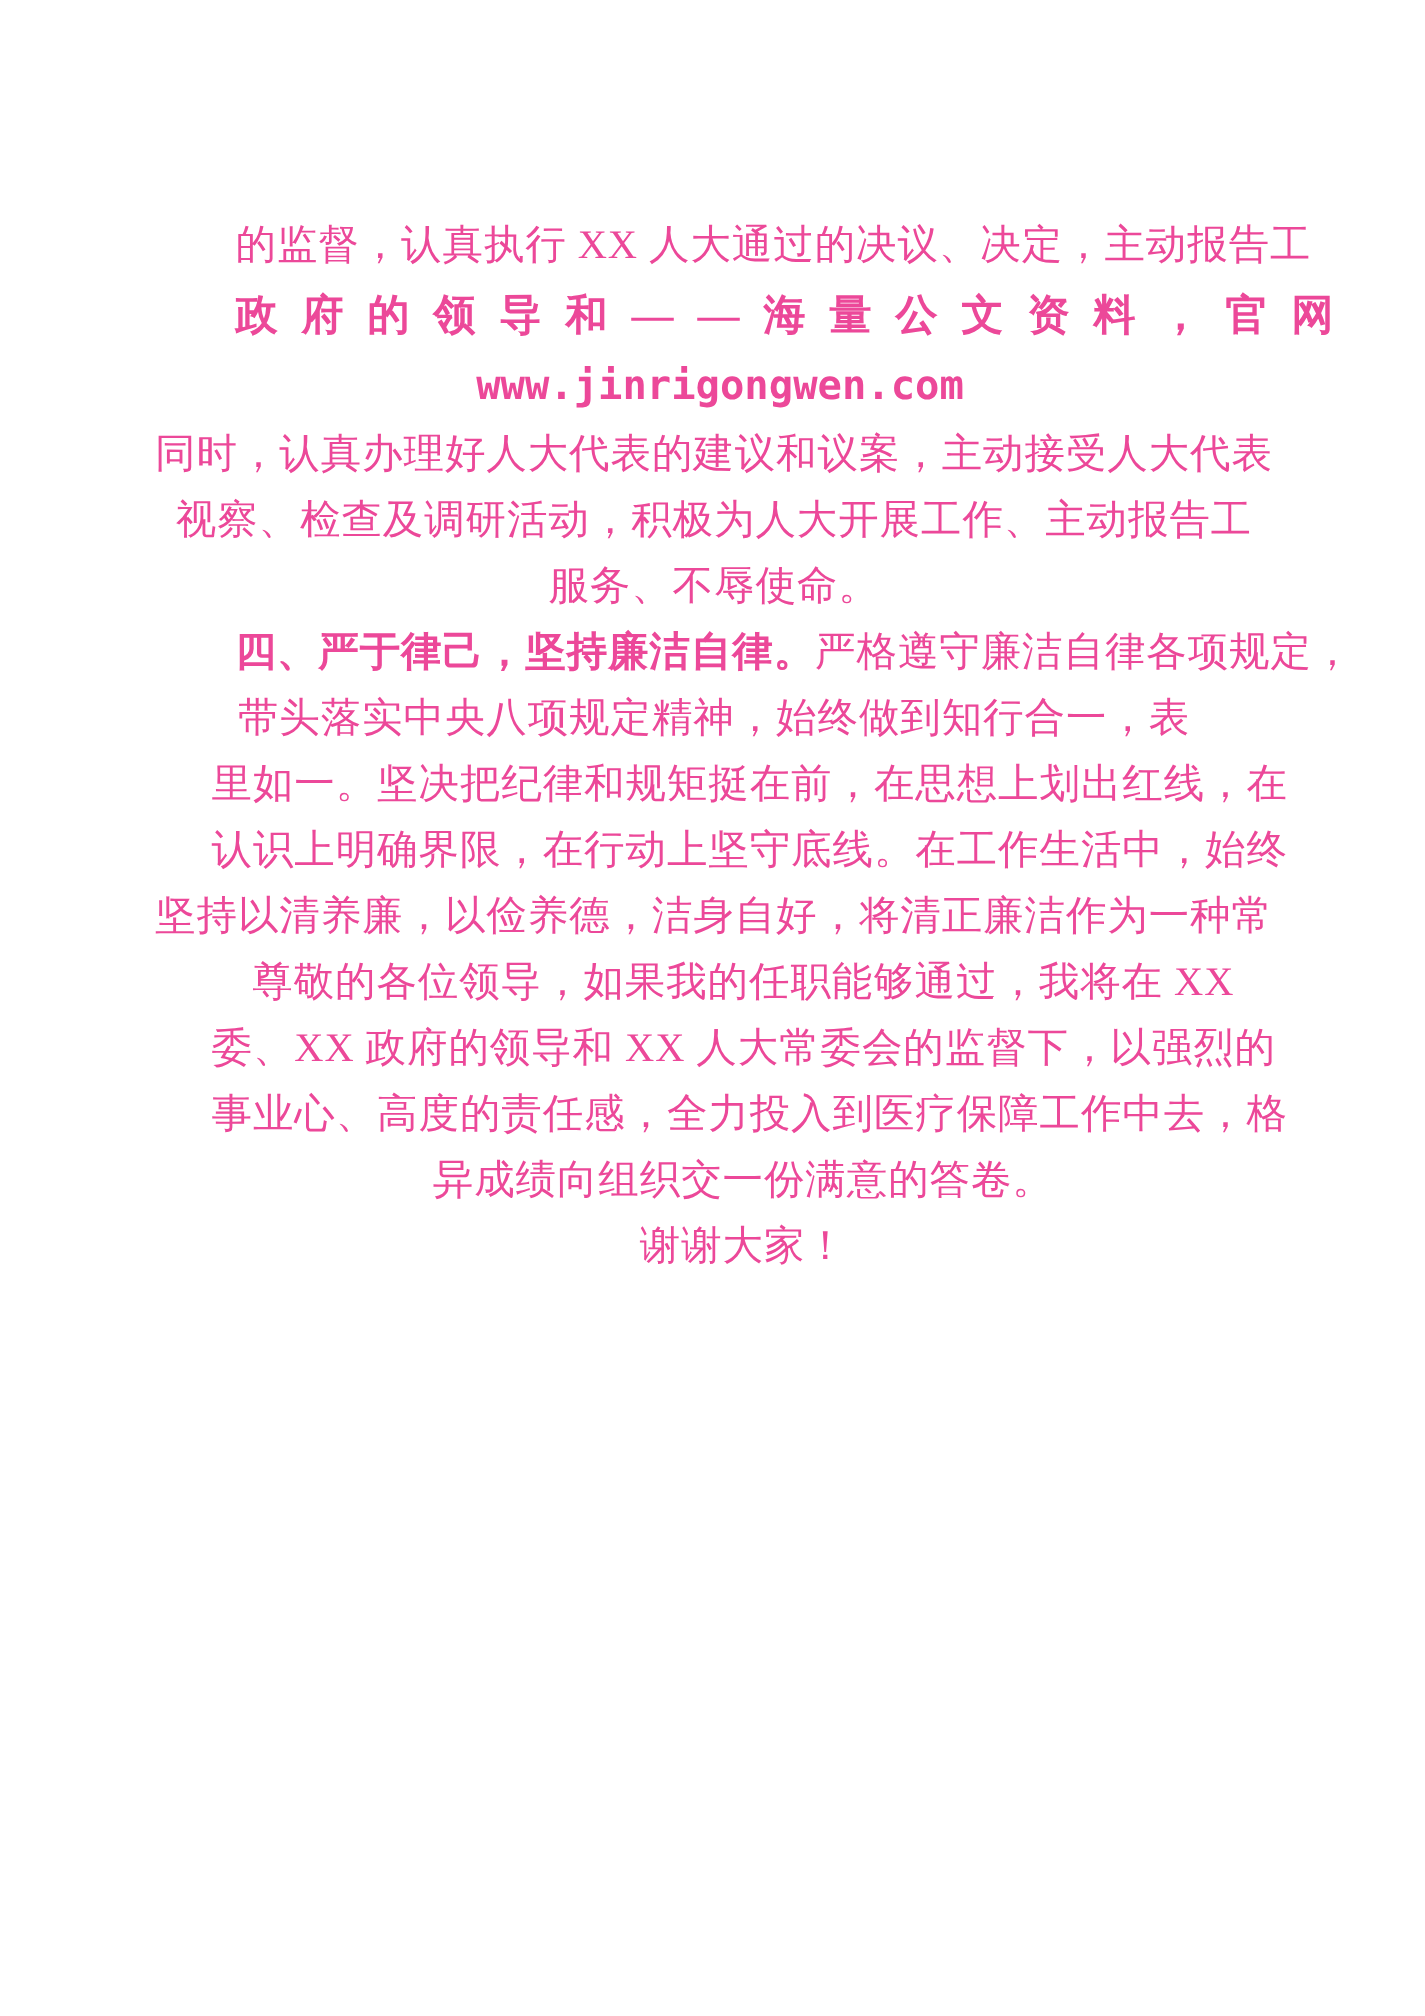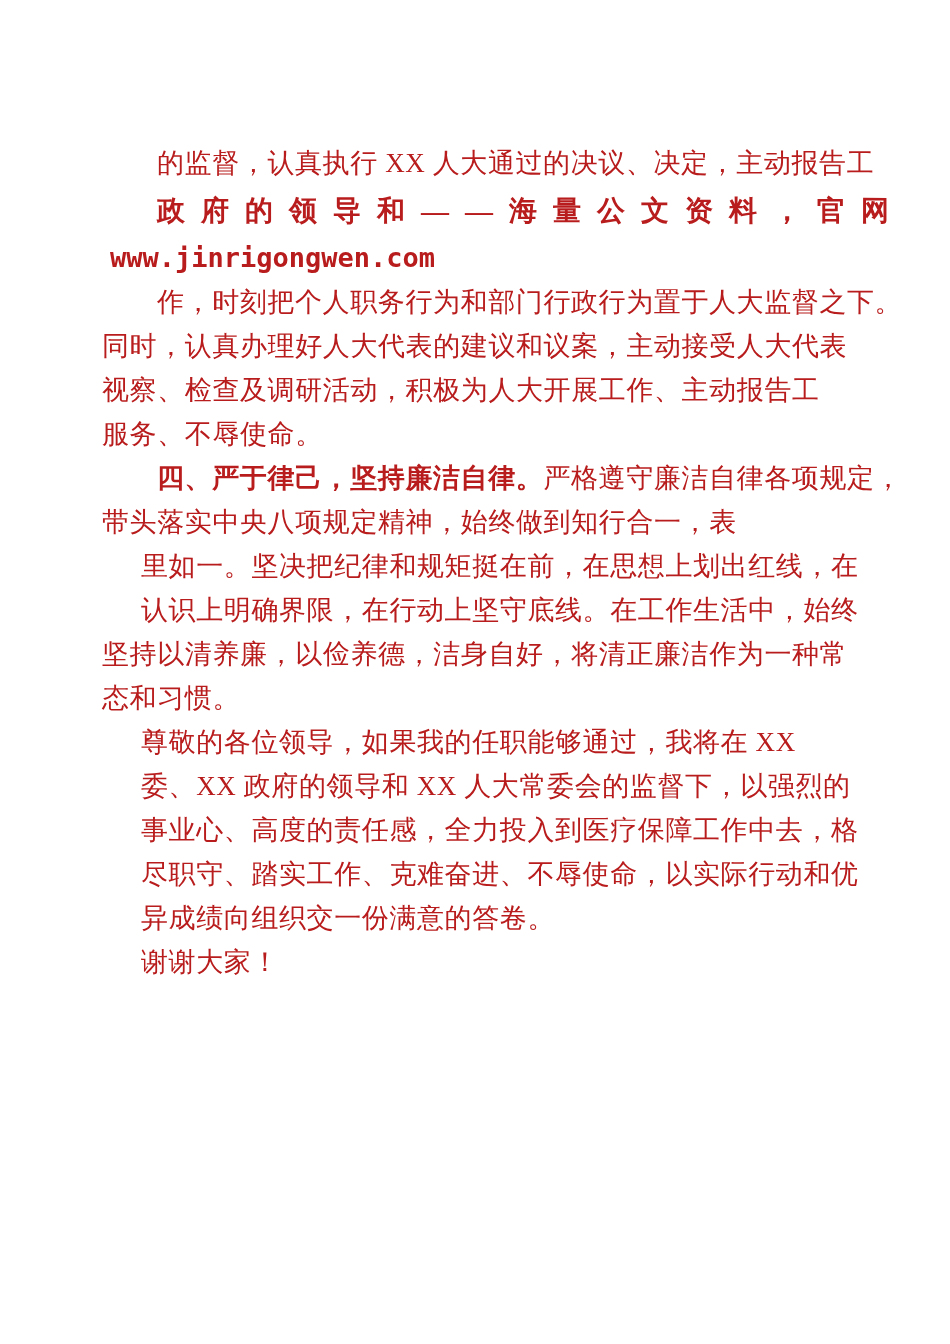--- a/index.html
+++ b/index.html
@@ -5,24 +5,25 @@
   html, body {
     margin: 0;
     padding: 0;
     background: #ffffff;
   }
   .page {
     position: relative;
     width: 950px;
     height: 1344px;
     background: #ffffff;
-    color: #b91c1c;
+    color: #ec4899;
     box-sizing: border-box;
     padding: 141px 100px 0 102px;
     overflow: hidden;
+    text-align: center;
   }
   .content {
     width: 748px;
   }
   .line {
     height: 44px;
     line-height: 44px;
     font-size: 27px;
     letter-spacing: 0.6px;
     font-family: "Liberation Serif", serif;
@@ -52,30 +53,27 @@
   }
 </style>
 </head>
 <body>
 
 <div class="page">
   <div class="content">
       <div class="line style-body indent-para"><span>的监督，认真执行 XX 人大通过的决议、决定，主动报告工</span></div>
       <div class="line style-promo indent-para"><span>政府的领导和——海量公文资料，官网</span></div>
       <div class="line style-url indent-none"><span>www.jinrigongwen.com</span></div>
-      <div class="line style-body indent-para"><span>作，时刻把个人职务行为和部门行政行为置于人大监督之下。</span></div>
       <div class="line style-body indent-none"><span>同时，认真办理好人大代表的建议和议案，主动接受人大代表</span></div>
       <div class="line style-body indent-none"><span>视察、检查及调研活动，积极为人大开展工作、主动报告工</span></div>
       <div class="line style-body indent-none"><span>服务、不辱使命。</span></div>
       <div class="line style-body indent-para"><span class="bold-lead">四、严于律己，坚持廉洁自律。</span><span>严格遵守廉洁自律各项规定，</span></div>
       <div class="line style-body indent-none"><span>带头落实中央八项规定精神，始终做到知行合一，表</span></div>
       <div class="line style-body indent-hang"><span>里如一。坚决把纪律和规矩挺在前，在思想上划出红线，在</span></div>
       <div class="line style-body indent-hang"><span>认识上明确界限，在行动上坚守底线。在工作生活中，始终</span></div>
       <div class="line style-body indent-none"><span>坚持以清养廉，以俭养德，洁身自好，将清正廉洁作为一种常</span></div>
-      <div class="line style-body indent-none"><span>态和习惯。</span></div>
       <div class="line style-body indent-hang"><span>尊敬的各位领导，如果我的任职能够通过，我将在 XX</span></div>
       <div class="line style-body indent-hang"><span>委、XX 政府的领导和 XX 人大常委会的监督下，以强烈的</span></div>
       <div class="line style-body indent-hang"><span>事业心、高度的责任感，全力投入到医疗保障工作中去，格</span></div>
-      <div class="line style-body indent-hang"><span>尽职守、踏实工作、克难奋进、不辱使命，以实际行动和优</span></div>
       <div class="line style-body indent-hang"><span>异成绩向组织交一份满意的答卷。</span></div>
       <div class="line style-body indent-hang"><span>谢谢大家！</span></div>
     </div>
 </div>
 
 </body></html>

